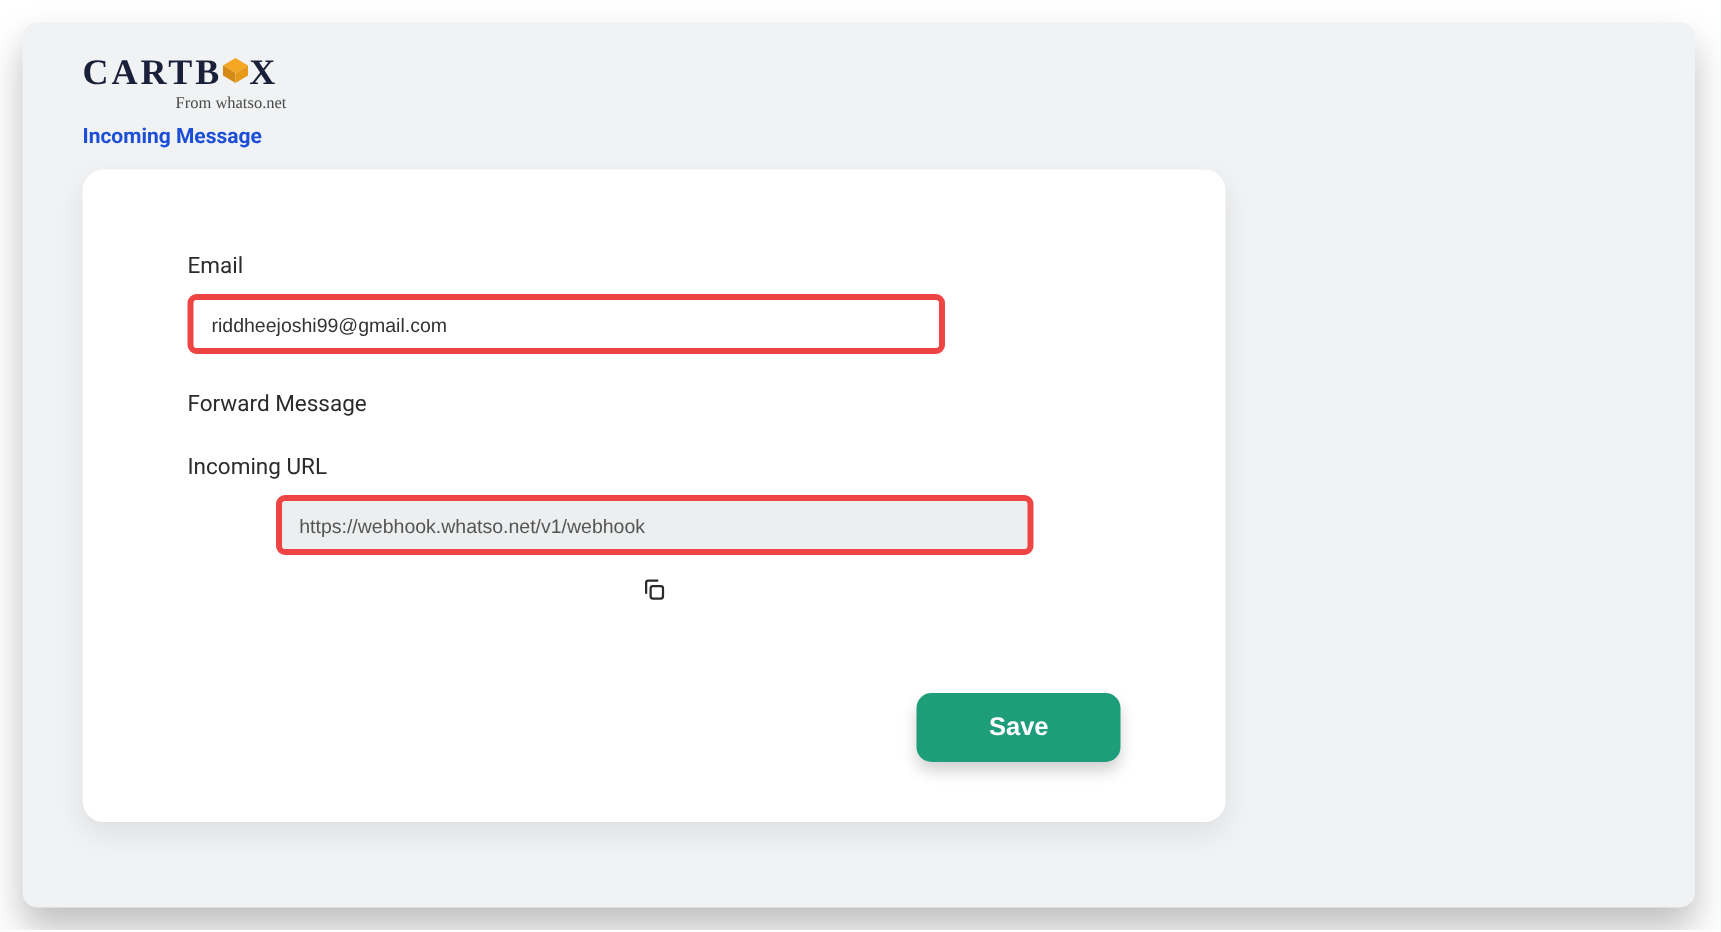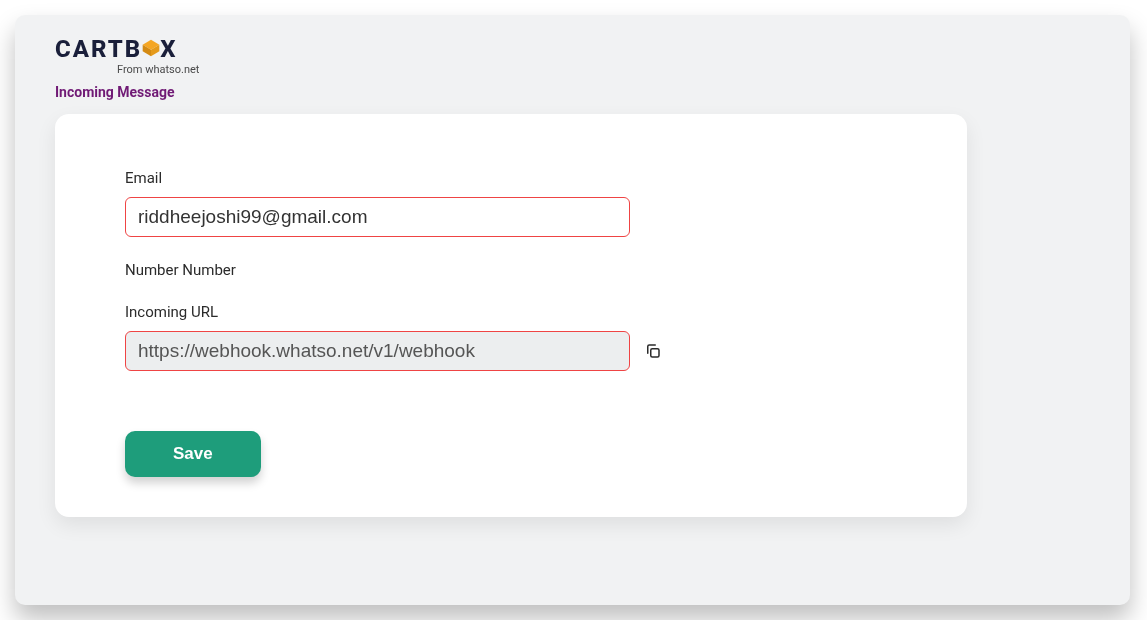--- a/index.html
+++ b/index.html
@@ -15,20 +15,21 @@
     .page-container {
       width: 1115px;
       height: 590px;
       background: #f1f2f3;
       border-radius: 10px;
       box-shadow: 0 14px 24px rgba(0,0,0,0.25);
       padding: 22px 40px 40px 40px;
     }
     .brand {
       margin-bottom: 8px;
+      font-family: Liberation Serif, serif;
     }
     .brand-name {
       font-weight: 800;
       font-size: 24px;
       letter-spacing: 2px;
       color: #1a1f3a;
       display: flex;
       align-items: center;
       line-height: 1;
     }
@@ -40,70 +41,71 @@
     .brand-sub {
       font-size: 11px;
       color: #4a4a4a;
       margin-top: 2px;
       margin-left: 22px;
       padding-left: 40px;
     }
     .page-title {
       font-size: 14px;
       font-weight: 700;
-      color: #701a75;
+      color: #1d4ed8;
       margin-bottom: 14px;
     }
     .card {
-      width: 912px;
+      width: 762px;
       background: #ffffff;
       border-radius: 14px;
       box-shadow: 0 8px 20px rgba(0,0,0,0.08);
       padding: 55px 70px 40px 70px;
     }
     .form-group {
       margin-bottom: 24px;
     }
     .form-label {
       display: block;
       font-size: 15px;
       color: #2b2b2b;
       margin-bottom: 10px;
     }
     .form-input {
       width: 505px;
       height: 40px;
       padding: 12px 12px;
-      font-size: 19px;
+      font-size: 13px;
       color: #333;
       background: #fff;
-      border: 1px solid #ef4444;
+      border: 4px solid #ef4444;
       border-radius: 6px;
       outline: none;
     }
     .form-input::placeholder {
       color: #9aa0a6;
     }
     .form-input.readonly {
       background: #eceeef;
       color: #555;
     }
     .input-row {
       display: flex;
       align-items: center;
       gap: 14px;
+      flex-direction: column;
     }
     .copy-icon {
       color: #2b2b2b;
       cursor: pointer;
       display: inline-flex;
     }
     .button-row {
       display: flex;
-      justify-content: flex-start;
+      justify-content: flex-end;
       margin-top: 60px;
     }
     .btn-save {
       background: #1e9d7b;
       color: #ffffff;
       font-size: 17px;
       font-weight: 700;
       border: none;
       border-radius: 10px;
       padding: 13px 48px;
@@ -134,21 +136,21 @@
   <div class="page-title">Incoming Message</div>
 
   <div class="card">
 
     <div class="form-group">
       <label class="form-label">Email</label>
       <input type="text" class="form-input" value="riddheejoshi99@gmail.com" style="">
     </div>
 
     <div class="form-group">
-      <label class="form-label">Number Number</label>
+      <label class="form-label">Forward Message</label>
     </div>
 
     <div class="form-group">
       <label class="form-label">Incoming URL</label>
       <div class="input-row">
         <input type="text" class="form-input readonly" readonly="" value="https://webhook.whatso.net/v1/webhook" style="">
         <span class="copy-icon">
           <svg width="18" height="18" viewBox="0 0 24 24" fill="none" stroke="currentColor" stroke-width="2" stroke-linecap="round" stroke-linejoin="round">
             <rect x="9" y="9" width="11" height="11" rx="2"></rect>
             <path d="M5 15 L5 6 a2 2 0 0 1 2 -2 L15 4"></path>

